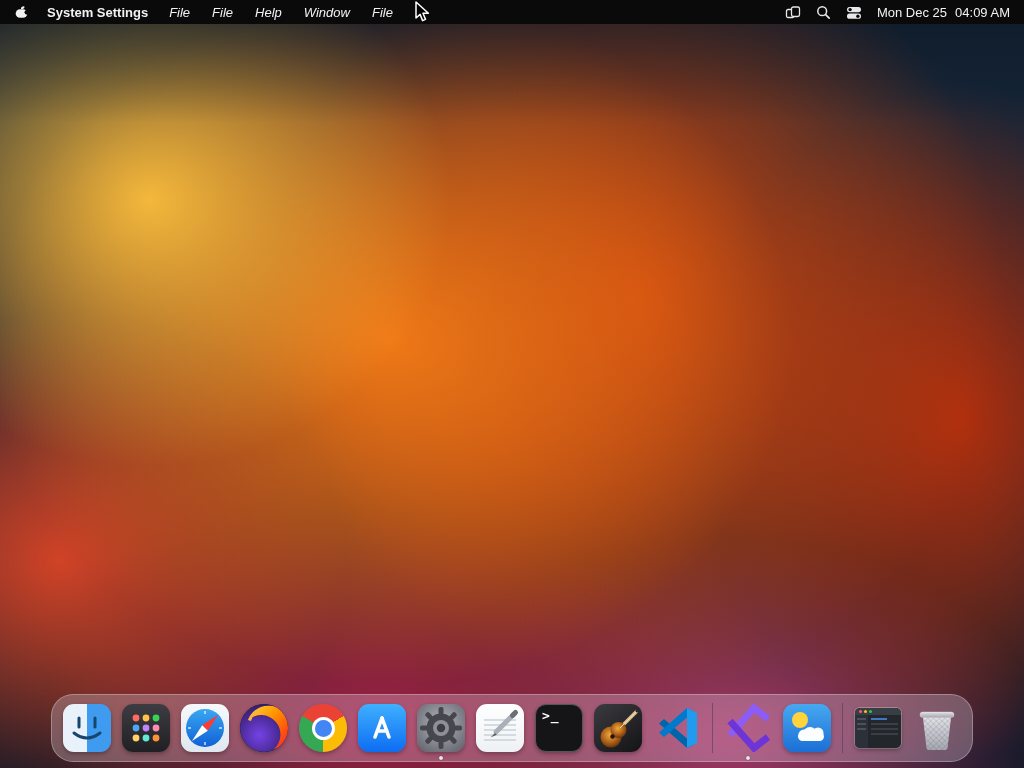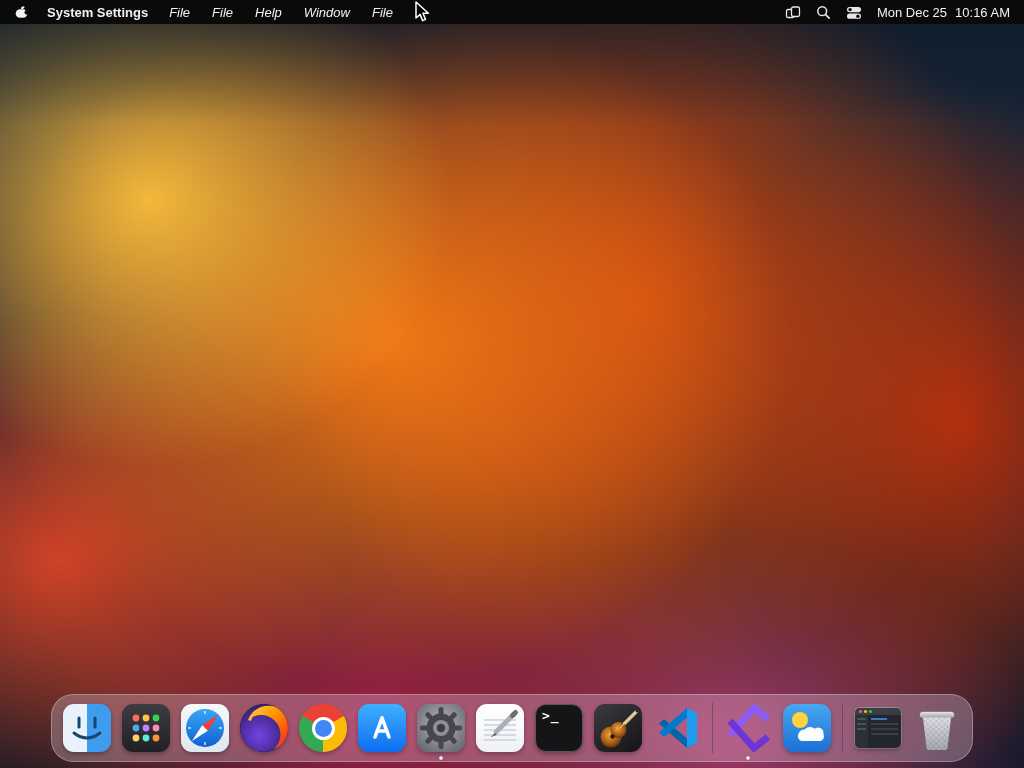--- a/index.html
+++ b/index.html
@@ -130,21 +130,21 @@
     <span class="status-icon">
       <svg width="16" height="15" viewBox="0 0 16 15">
         <rect x="1" y="2" width="14" height="5.2" rx="2.6" fill="#e8e8ea"></rect>
         <circle cx="4.1" cy="4.6" r="1.7" fill="#0a0a0b"></circle>
         <rect x="1" y="8.6" width="14" height="5.2" rx="2.6" fill="#e8e8ea"></rect>
         <circle cx="11.9" cy="11.2" r="1.7" fill="#0a0a0b"></circle>
       </svg>
     </span>
     <span class="clock">
       <span>Mon Dec 25</span>
-      <span>10:16 AM</span>
+      <span>04:09 AM</span>
     </span>
   </div>
 </header>
 
 <div class="dock-wrap">
   <div class="dock">
 
     <div class="dock-item">
       <div class="tile finder-tile">
         <svg viewBox="0 0 48 48" width="48" height="48">

